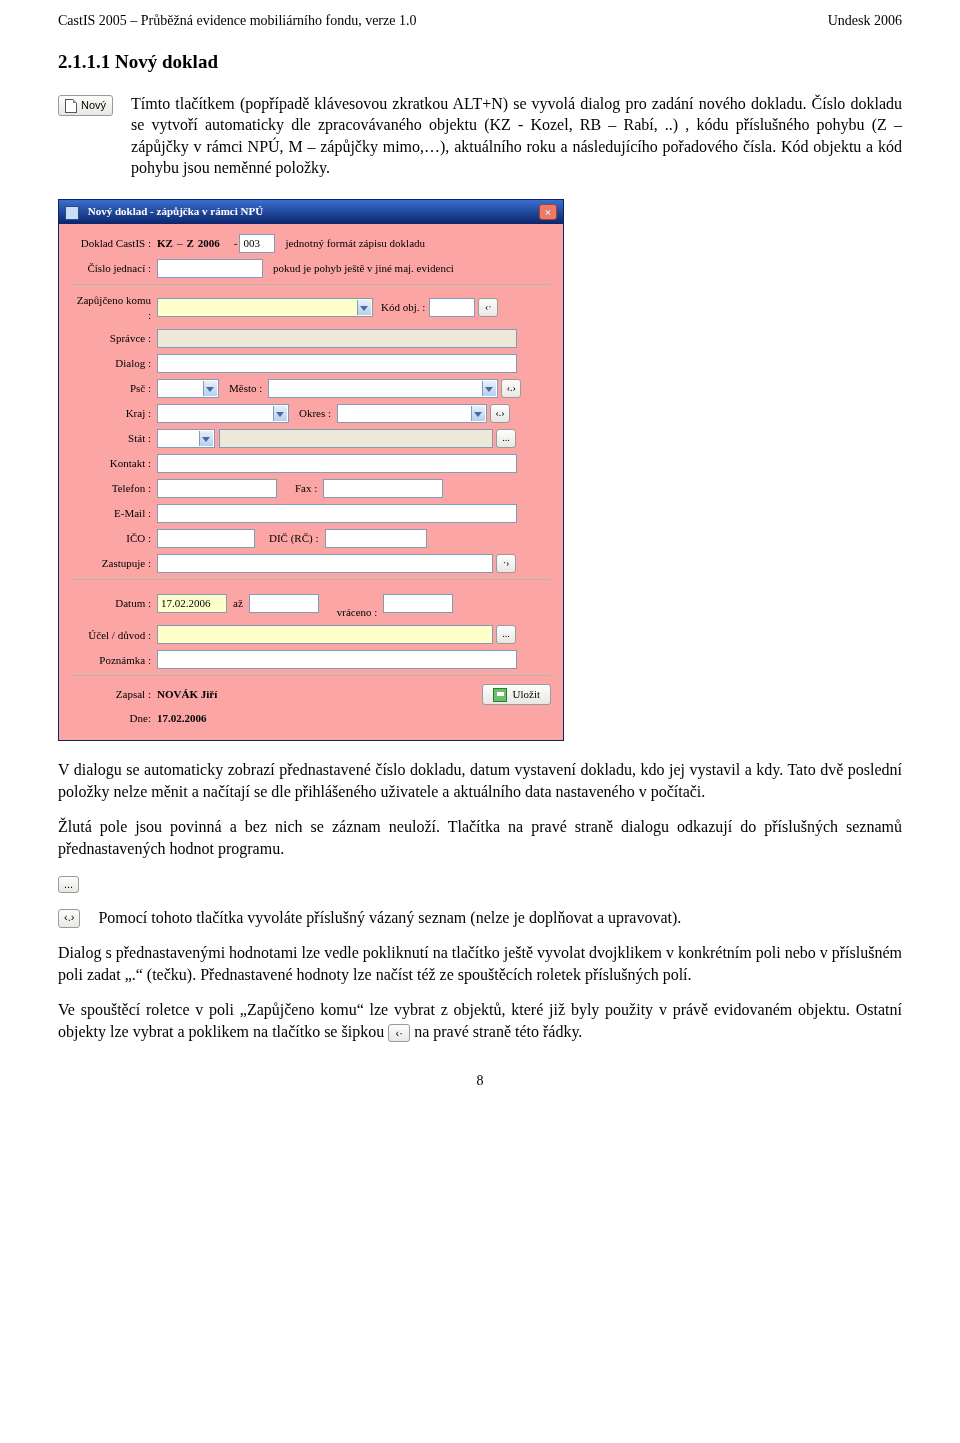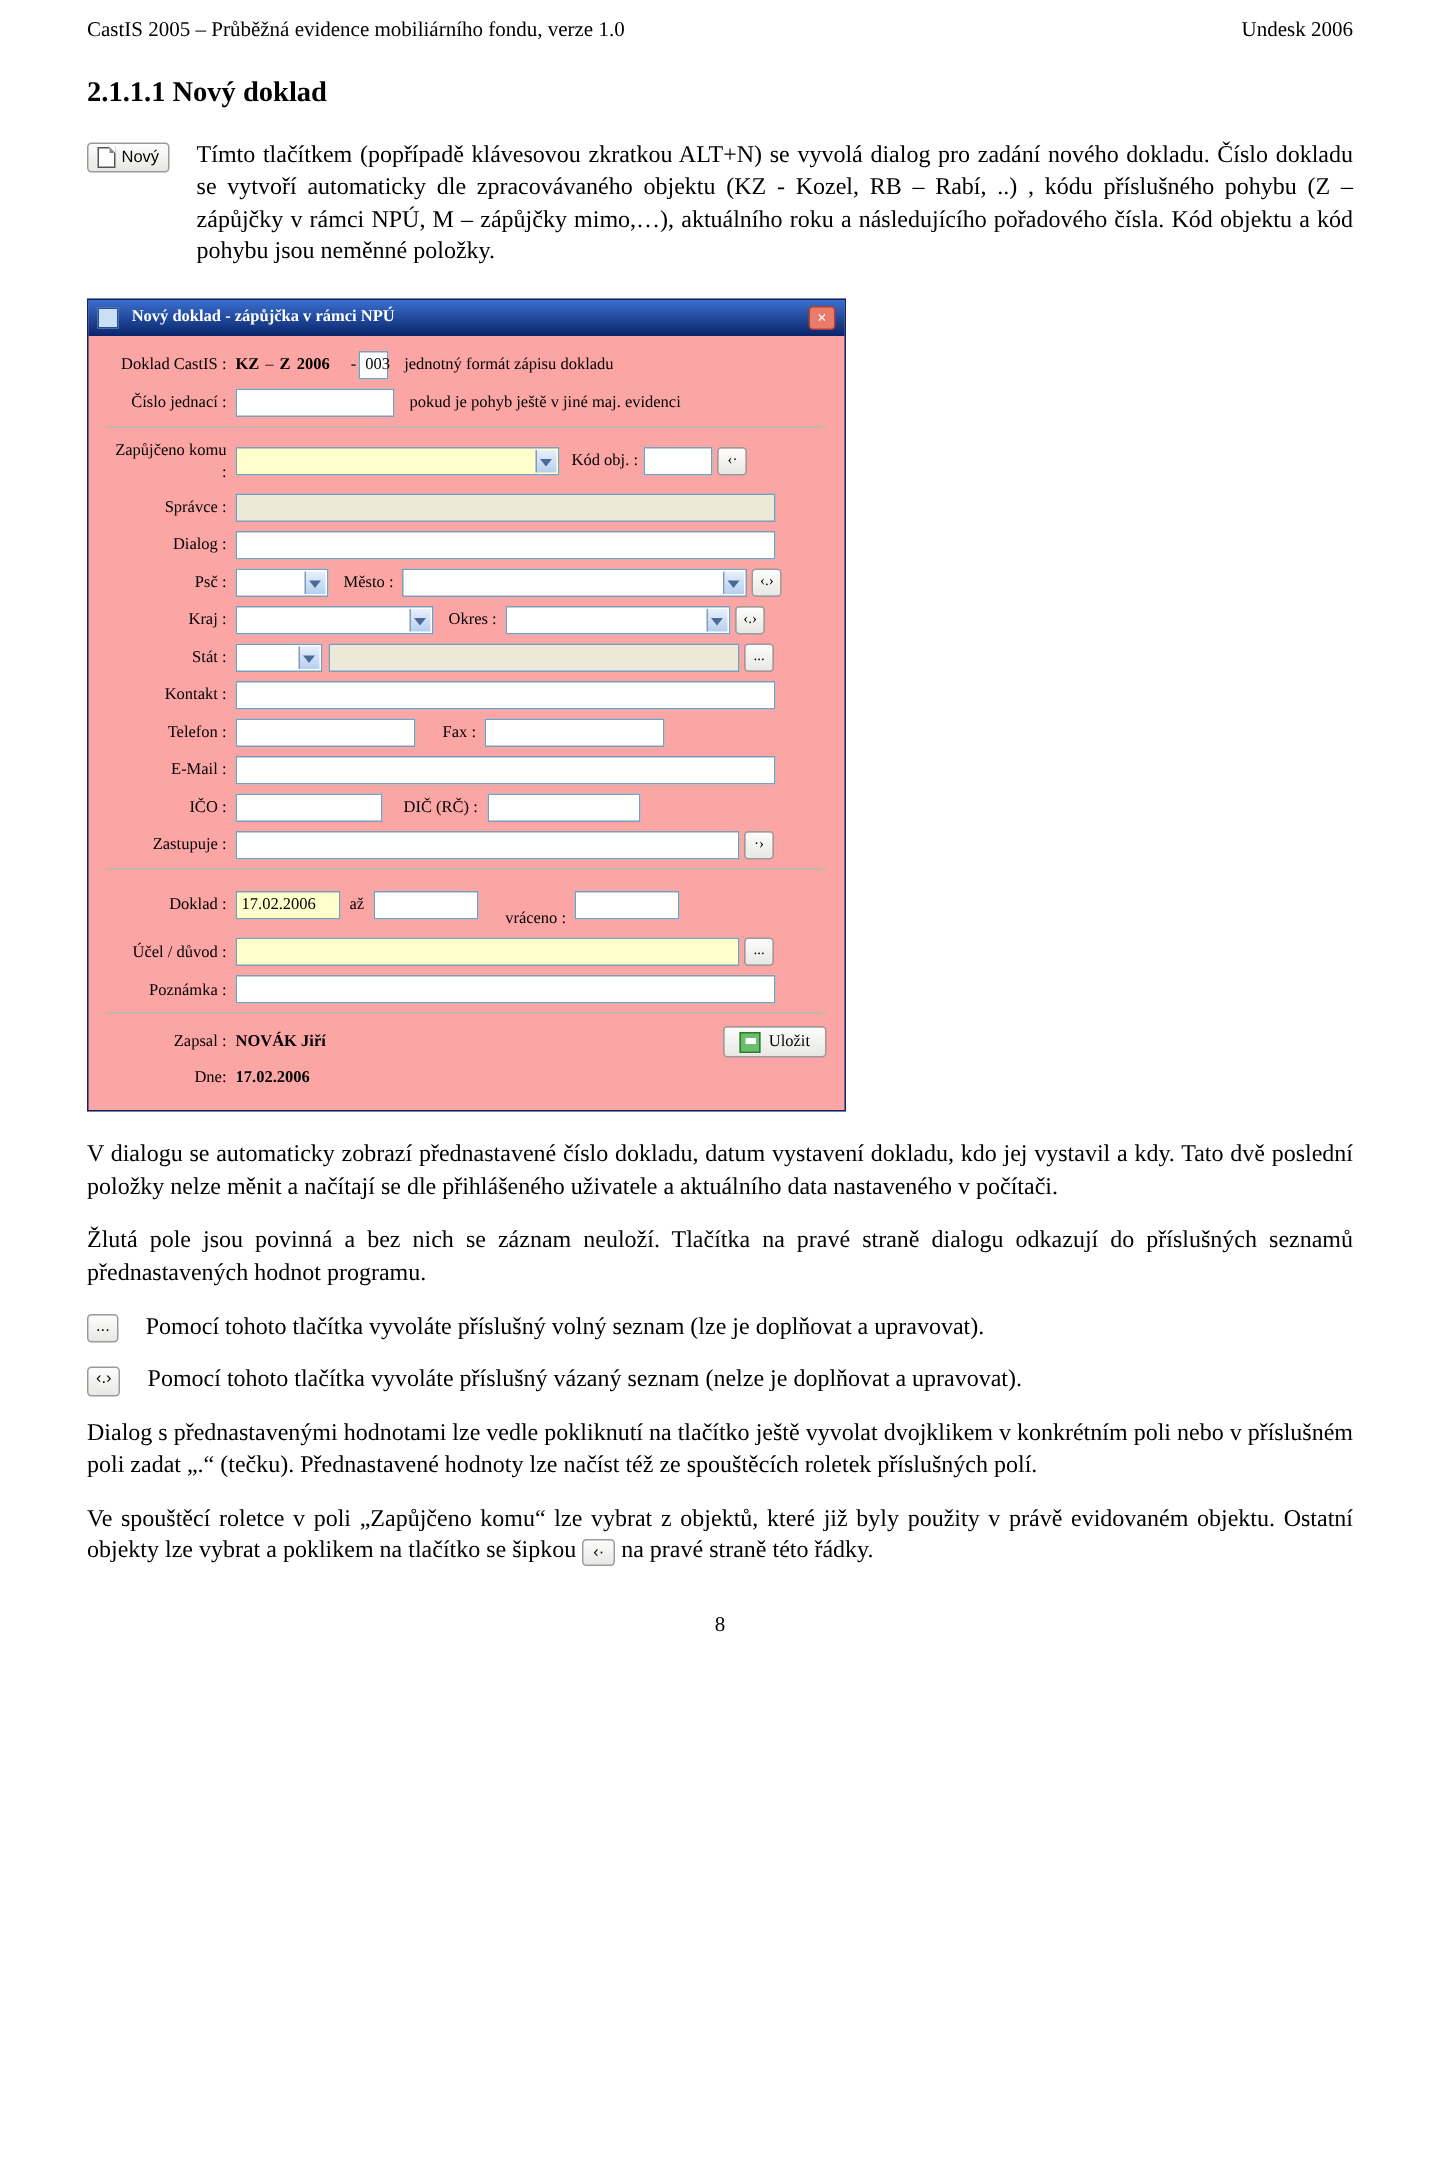--- a/index.html
+++ b/index.html
@@ -152,21 +152,21 @@
 
     <div class="row">
       <span class="lbl">Doklad CastIS :</span>
       <span class="ro-text">KZ</span>
       <span style="margin:0 4px;">–</span>
       <span class="ro-text">Z</span>
       <span style="width:4px;"></span>
       <span class="ro-text">2006</span>
       <span style="width:12px;"></span>
       <span style="margin:0 2px;">-</span>
-      <span class="fld" style="width:20px;">003</span>
+      <span class="fld" style="width:36px;">003</span>
       <span style="margin-left:10px;">jednotný formát zápisu dokladu</span>
     </div>
 
     <div class="row">
       <span class="lbl">Číslo jednací :</span>
       <span class="fld" style="width:106px;"></span>
       <span style="margin-left:10px;">pokud je pohyb ještě v jiné maj. evidenci</span>
     </div>
     <div class="sep"></div>
 
@@ -237,21 +237,21 @@
     </div>
 
     <div class="row">
       <span class="lbl">Zastupuje :</span>
       <span class="fld" style="width:336px;"></span>
       <span class="btn-sq">·›</span>
     </div>
     <div class="sep"></div>
 
     <div class="row">
-      <span class="lbl">Doklad :</span>
+      <span class="lbl">Datum :</span>
       <span class="fld fld-y" style="width:70px;">17.02.2006</span>
       <span style="margin:0 6px;">až</span>
       <span class="fld" style="width:70px;"></span>
       <span style="margin-left:18px;margin-top:17px;">vráceno :</span>
       <span class="fld" style="width:70px; margin-left:6px;"></span>
     </div>
 
     <div class="row">
       <span class="lbl">Účel / důvod :</span>
       <span class="fld fld-y" style="width:336px;"></span>
@@ -277,21 +277,20 @@
       <span class="ro-text">17.02.2006</span>
     </div>
   </div>
 </div>
 
 <p>V dialogu se automaticky zobrazí přednastavené číslo dokladu, datum vystavení dokladu, kdo jej vystavil a kdy. Tato dvě poslední položky nelze měnit a načítají se dle přihlášeného uživatele a aktuálního data nastaveného v počítači.</p>
 <p>Žlutá pole jsou povinná a bez nich se záznam neuloží. Tlačítka na pravé straně dialogu odkazují do příslušných seznamů přednastavených hodnot programu.</p>
 
 <p style="display:flex;">
   <span class="small-btn" style="flex-shrink:0; margin-top:2px;">...</span>
-  <span style="margin-left:12px;">Pomocí tohoto tlačítka vyvoláte příslušný volný seznam (lze je doplňovat a upravovat).</span>
 </p>
 
 <p style="display:flex;">
   <span class="small-btn" style="flex-shrink:0; margin-top:2px;">‹.›</span>
   <span style="margin-left:12px;">Pomocí tohoto tlačítka vyvoláte příslušný vázaný seznam (nelze je doplňovat a upravovat).</span>
 </p>
 
 <p>Dialog s přednastavenými hodnotami lze vedle pokliknutí na tlačítko ještě vyvolat dvojklikem v konkrétním poli nebo v příslušném poli zadat „.“ (tečku). Přednastavené hodnoty lze načíst též ze spouštěcích roletek příslušných polí.</p>
 
 <p>

